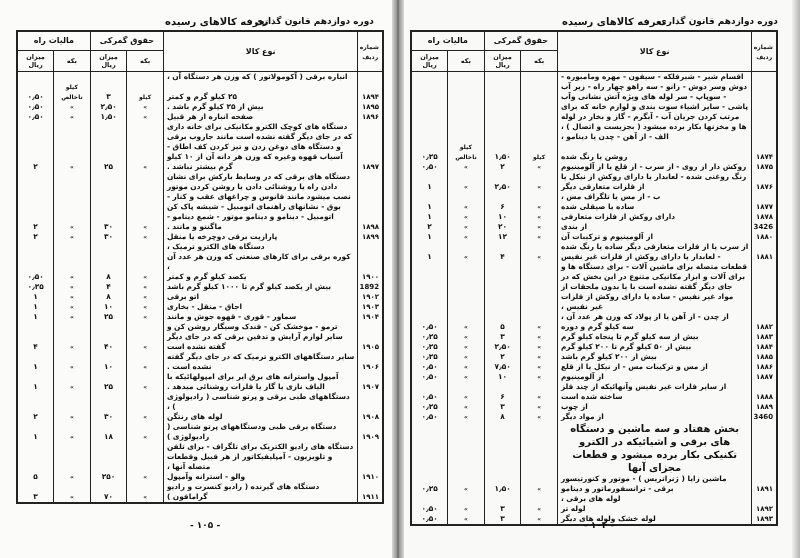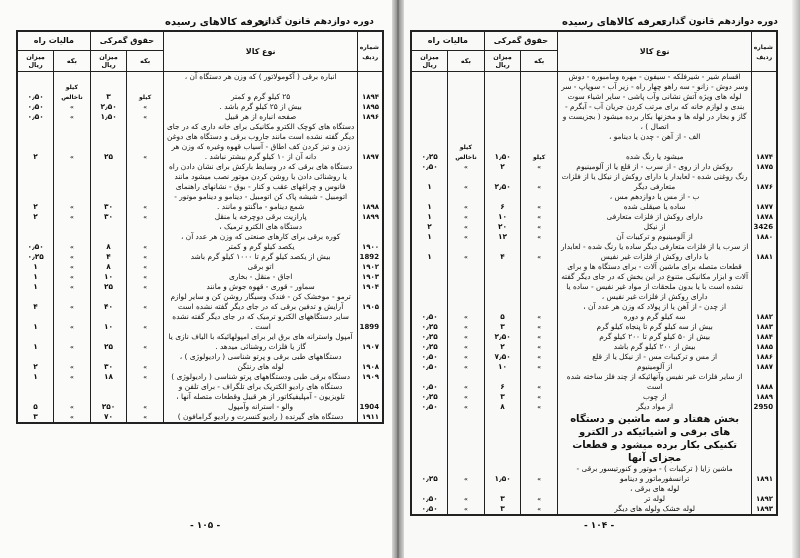--- a/index.html
+++ b/index.html
@@ -10,21 +10,21 @@
   .spine { position:absolute; left:392px; top:0; width:12px; height:558px; background:linear-gradient(90deg,#d8d8d6,#8d8d8b 45%,#111 50%,#8d8d8b 55%,#d8d8d6); }
   .rightedge { position:absolute; right:0; top:0; width:8px; height:558px; background:linear-gradient(90deg,#f0f0ee,#b5b5b3); }
   .hdr { position:absolute; top:16px; font-size:9px; font-weight:bold; direction:rtl; }
   .hdr.title { font-size:10px; }
   table.tariff { position:absolute; top:30px; border-collapse:collapse; direction:rtl; table-layout:fixed; font-size:7.4px; }
   table.tariff td, table.tariff th { border-left:1px solid #222; border-right:1px solid #222; padding:0 3px; vertical-align:bottom; line-height:10px; }
   table.tariff th { border:1px solid #222; font-weight:bold; font-size:8px; text-align:center; vertical-align:middle; }
   table.tariff th.sub { font-size:6.5px; line-height:8px; height:20px; }
   table.tariff tr.head1 th { height:18px; }
   table.tariff td.num { font-weight:bold; text-align:right; font-size:7px; white-space:nowrap; }
-  table.tariff td.desc { text-align:center; font-weight:normal; }
+  table.tariff td.desc { text-align:left; font-weight:bold; }
   table.tariff td.val { text-align:center; font-weight:bold; }
   table.tariff td.sect { text-align:center; font-size:10px; font-weight:bold; line-height:13px; }
   table.tariff tr.last td { border-bottom:2px solid #222; }
   table.tariff { border-left:2px solid #222; border-right:2px solid #222; border-top:2px solid #222; }
   .pgnum { position:absolute; top:520px; font-size:9px; font-weight:bold; }
 </style>
 </head>
 <body>
 
 <div class="page left">
@@ -168,21 +168,21 @@
         </tr>
         <tr>
           <td class="num">۱۹۰۵</td>
           <td class="desc">ترمو - موخشک کن - فندک وسیگار روشن کن و سایر لوازم آرایش و تدفین برقی که در جای دیگر گفته نشده است</td>
           <td class="val" style="font-size: 6px;">»</td>
           <td class="val">۴۰</td>
           <td class="val" style="font-size: 6px;">»</td>
           <td class="val">۴</td>
         </tr>
         <tr>
-          <td class="num">1899</td>
+          <td class="num">۱۹۰۶</td>
           <td class="desc">سایر دستگاههای الکترو ترمیک که در جای دیگر گفته نشده است .</td>
           <td class="val" style="font-size: 6px;">»</td>
           <td class="val">۱۰</td>
           <td class="val" style="font-size: 6px;">»</td>
           <td class="val">۱</td>
         </tr>
         <tr>
           <td class="num">۱۹۰۷</td>
           <td class="desc">آمپول واسترانه های برق ایر برای امپولهائیکه با الیاف نازی یا گاز یا فلزات روشنائی میدهد .</td>
           <td class="val" style="font-size: 6px;">»</td>
@@ -216,21 +216,21 @@
         </tr>
         <tr>
           <td class="num"></td>
           <td class="desc">دستگاه های رادیو الکتریک برای تلگراف - برای تلفن و تلویزیون - آمپلیفیکاتور از هر قبیل وقطعات متصله آنها ،</td>
           <td class="val" style="font-size: 6px;"></td>
           <td class="val"></td>
           <td class="val" style="font-size: 6px;"></td>
           <td class="val"></td>
         </tr>
         <tr>
-          <td class="num">1904</td>
+          <td class="num">۱۹۱۰</td>
           <td class="desc">والو - استرانه وآمپول</td>
           <td class="val" style="font-size: 6px;">»</td>
           <td class="val">۲۵۰</td>
           <td class="val" style="font-size: 6px;">»</td>
           <td class="val">۵</td>
         </tr>
         <tr class="last">
           <td class="num">۱۹۱۱</td>
           <td class="desc">دستگاه های گیرنده ( رادیو کنسرت و رادیو گرامافون )</td>
           <td class="val" style="font-size: 6px;">»</td>
@@ -283,21 +283,21 @@
         <tr>
           <td class="num"></td>
           <td class="desc">الف - از آهن - چدن یا دینامو ،</td>
           <td class="val" style="font-size: 6px;"></td>
           <td class="val"></td>
           <td class="val" style="font-size: 6px;"></td>
           <td class="val"></td>
         </tr>
         <tr>
           <td class="num">۱۸۷۴</td>
-          <td class="desc">میشود یا رنگ شده</td>
+          <td class="desc">روشن یا رنگ شده</td>
           <td class="val" style="font-size: 6px;">کیلو</td>
           <td class="val">۱٫۵۰</td>
           <td class="val" style="font-size: 6px;">کیلو ناخالص</td>
           <td class="val">۰٫۲۵</td>
         </tr>
         <tr>
           <td class="num">۱۸۷۵</td>
           <td class="desc">روکش دار از روی - از سرب - از قلع یا از آلومینیوم</td>
           <td class="val" style="font-size: 6px;">»</td>
           <td class="val">۲</td>
@@ -307,21 +307,21 @@
         <tr>
           <td class="num">۱۸۷۶</td>
           <td class="desc">رنگ روغنی شده - لعابدار یا دارای روکش از نیکل یا از فلزات متعارفی دیگر</td>
           <td class="val" style="font-size: 6px;">»</td>
           <td class="val">۲٫۵۰</td>
           <td class="val" style="font-size: 6px;">»</td>
           <td class="val">۱</td>
         </tr>
         <tr>
           <td class="num"></td>
-          <td class="desc">ب - از مس یا دوازدهم مس ،</td>
+          <td class="desc">ب - از مس یا تلگراف مس ،</td>
           <td class="val" style="font-size: 6px;"></td>
           <td class="val"></td>
           <td class="val" style="font-size: 6px;"></td>
           <td class="val"></td>
         </tr>
         <tr>
           <td class="num">۱۸۷۷</td>
           <td class="desc">ساده یا صیقلی شده</td>
           <td class="val" style="font-size: 6px;">»</td>
           <td class="val">۶</td>
@@ -331,21 +331,21 @@
         <tr>
           <td class="num">۱۸۷۸</td>
           <td class="desc">دارای روکش از فلزات متعارفی</td>
           <td class="val" style="font-size: 6px;">»</td>
           <td class="val">۱۰</td>
           <td class="val" style="font-size: 6px;">»</td>
           <td class="val">۱</td>
         </tr>
         <tr>
           <td class="num">3426</td>
-          <td class="desc">از نیکل</td>
+          <td class="desc">از بندی</td>
           <td class="val" style="font-size: 6px;">»</td>
           <td class="val">۲۰</td>
           <td class="val" style="font-size: 6px;">»</td>
           <td class="val">۲</td>
         </tr>
         <tr>
           <td class="num">۱۸۸۰</td>
           <td class="desc">از آلومینیوم و ترکیبات آن</td>
           <td class="val" style="font-size: 6px;">»</td>
           <td class="val">۱۲</td>
@@ -434,38 +434,38 @@
         </tr>
         <tr>
           <td class="num">۱۸۸۹</td>
           <td class="desc">از چوب</td>
           <td class="val" style="font-size: 6px;">»</td>
           <td class="val">۳</td>
           <td class="val" style="font-size: 6px;">»</td>
           <td class="val">۰٫۲۵</td>
         </tr>
         <tr>
-          <td class="num">2950</td>
+          <td class="num">3460</td>
           <td class="desc">از مواد دیگر</td>
           <td class="val" style="font-size: 6px;">»</td>
           <td class="val">۸</td>
           <td class="val" style="font-size: 6px;">»</td>
           <td class="val">۰٫۵۰</td>
         </tr>
         <tr>
           <td></td>
           <td class="sect">بخش هفتاد و سه ماشین و دستگاه های برقی و اشیائیکه در الکترو تکنیکی بکار برده میشود و قطعات مجزای آنها</td>
           <td></td>
           <td></td>
           <td></td>
           <td></td>
         </tr>
         <tr>
           <td class="num">۱۸۹۱</td>
-          <td class="desc">ماشین زایا ( ترکیبات ) - موتور و کنورتیسور برقی - ترانسفورماتور و دینامو</td>
+          <td class="desc">ماشین زایا ( ژنراتریس ) - موتور و کنورتیسور برقی - ترانسفورماتور و دینامو</td>
           <td class="val" style="font-size: 6px;">»</td>
           <td class="val">۱٫۵۰</td>
           <td class="val" style="font-size: 6px;">»</td>
           <td class="val">۰٫۲۵</td>
         </tr>
         <tr>
           <td class="num"></td>
           <td class="desc">لوله های برقی ،</td>
           <td class="val" style="font-size: 6px;"></td>
           <td class="val"></td>

